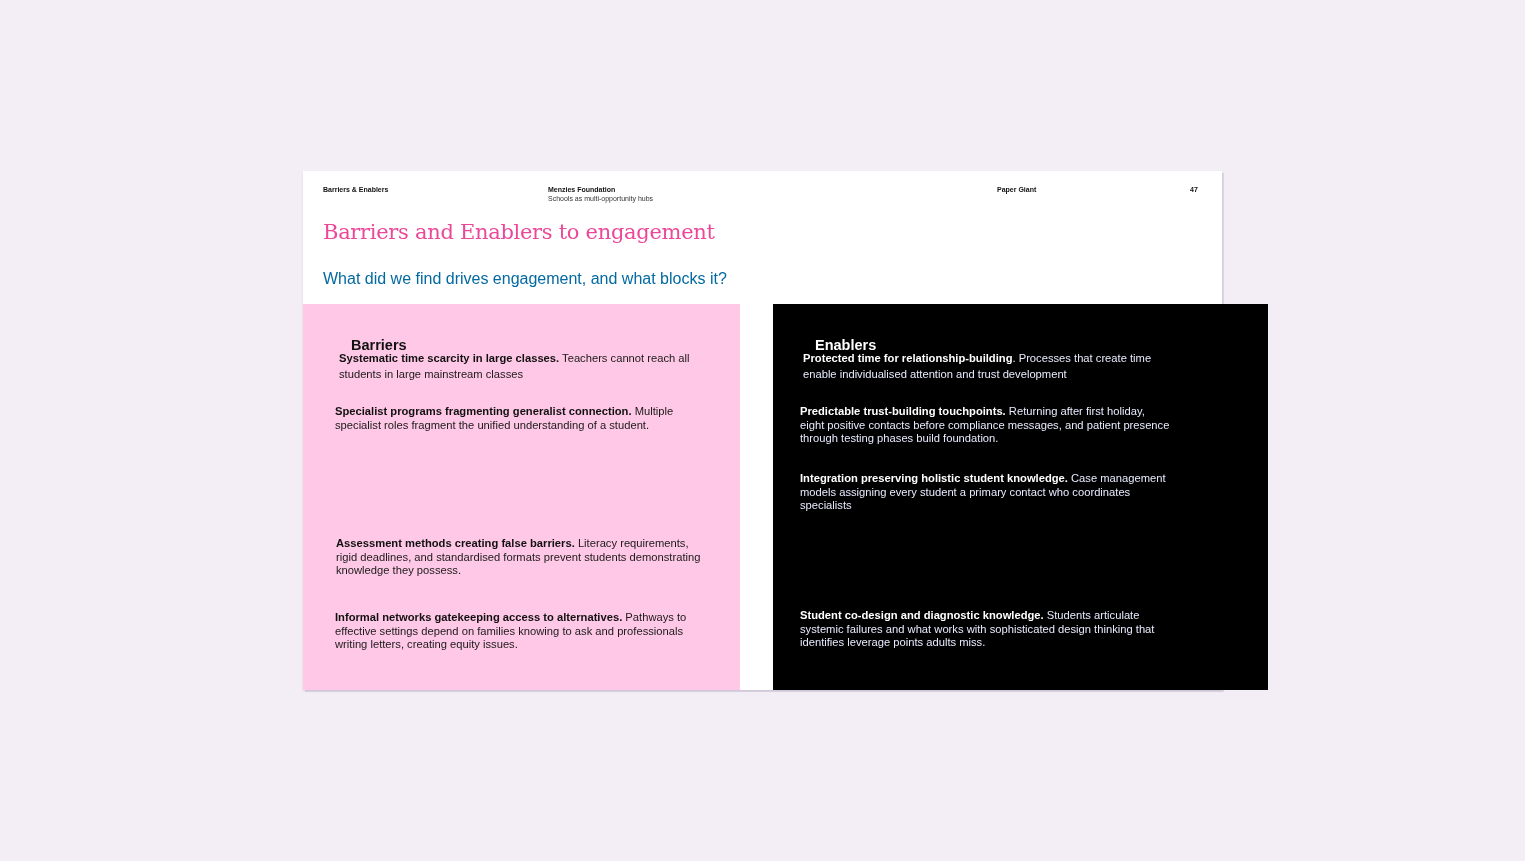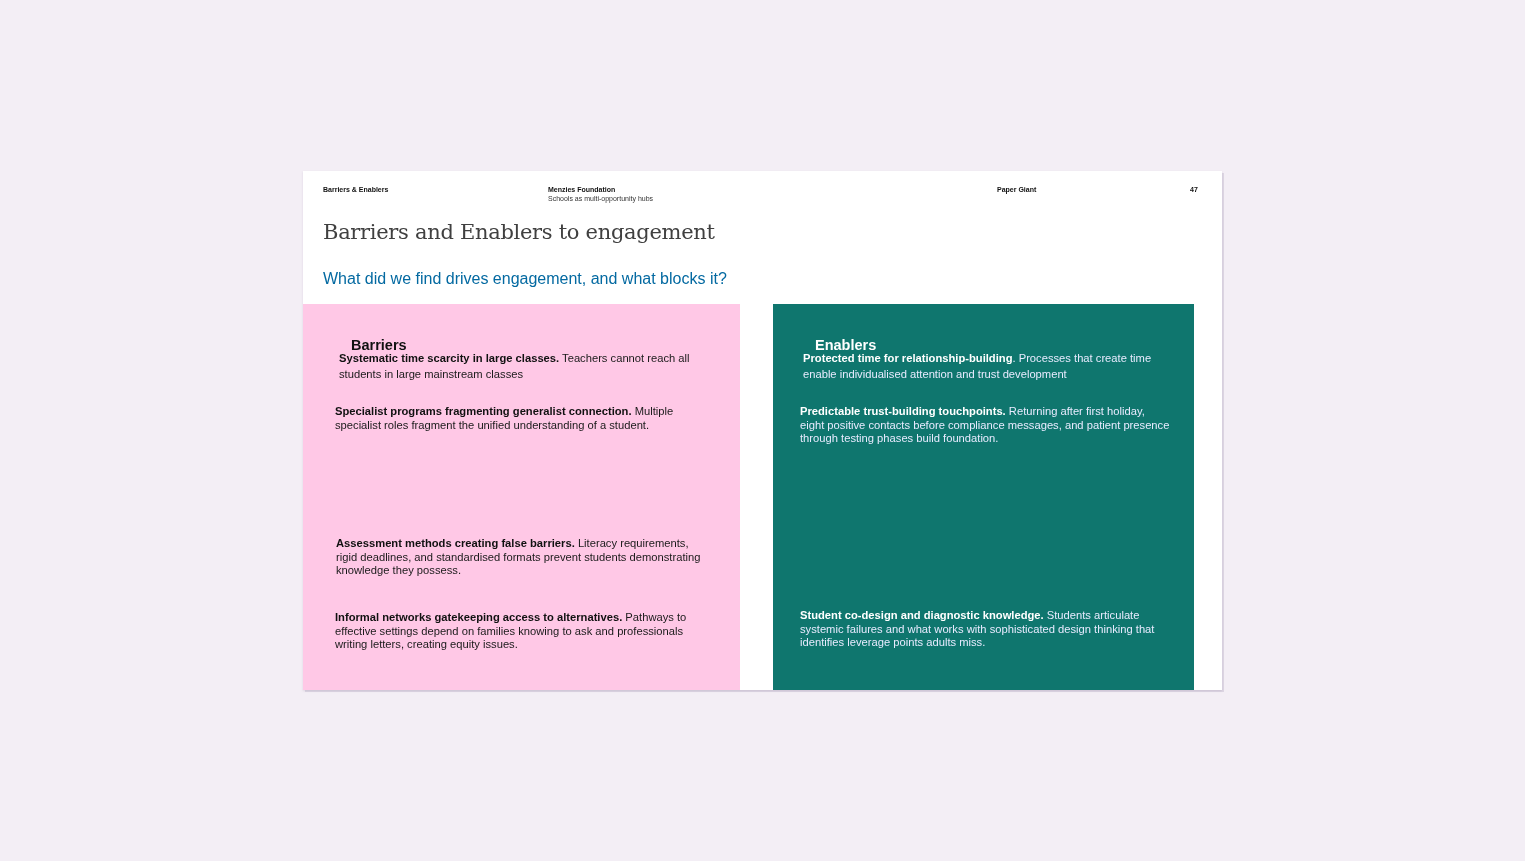--- a/index.html
+++ b/index.html
@@ -33,21 +33,21 @@
     .hdr-right { left: 694px; top: 14px; font-weight: 700; }
     .hdr-page { left: 887px; top: 14px; font-weight: 700; }
 
     .title {
       position: absolute;
       left: 20px;
       top: 49px;
       font-family: "DejaVu Serif", "Liberation Serif", serif;
       font-size: 21px;
       letter-spacing: -0.3px;
-      color: #404040;
+      color: #ec4899;
       margin: 0;
       font-weight: 400;
       white-space: nowrap;
     }
     .subtitle {
       position: absolute;
       left: 20px;
       top: 99px;
       font-size: 16px;
       color: #0369a1;
@@ -62,22 +62,22 @@
       height: 386px;
     }
     .panel-barriers {
       left: 0;
       width: 437px;
       background: #ffc8e6;
       color: #111;
     }
     .panel-enablers {
       left: 470px;
-      width: 421px;
-      background: #0f766e;
+      width: 495px;
+      background: #000000;
       color: #ffffff;
     }
     .panel-title {
       position: absolute;
       font-size: 14.5px;
       font-weight: 700;
       margin: 12px;
       top: 21px;
     }
     .panel-barriers .panel-title { left: 36px; }
@@ -128,17 +128,20 @@
 
   <div class="panel panel-enablers">
     <h3 class="panel-title">Enablers</h3>
 
     <p class="item" style="left:30px; top:47px; width:370px; line-height:15.5px;">
       <span class="lead">Protected time for relationship-building</span><span class="body">. Processes that create time enable individualised attention and trust development</span>
     </p>
     <p class="item" style="left:27px; top:101px; width:372px;">
       <span class="lead">Predictable trust-building touchpoints.</span><span class="body"> Returning after first holiday, eight positive contacts before compliance messages, and patient presence through testing phases build foundation.</span>
     </p>
+    <p class="item" style="left:27px; top:168px; width:372px;">
+      <span class="lead">Integration preserving holistic student knowledge.</span><span class="body"> Case management models assigning every student a primary contact who coordinates specialists</span>
+    </p>
     <p class="item" style="left:27px; top:305px; width:372px;">
       <span class="lead">Student co-design and diagnostic knowledge.</span><span class="body"> Students articulate systemic failures and what works with sophisticated design thinking that identifies leverage points adults miss.</span>
     </p>
   </div>
 </div>
 
 </body></html>

